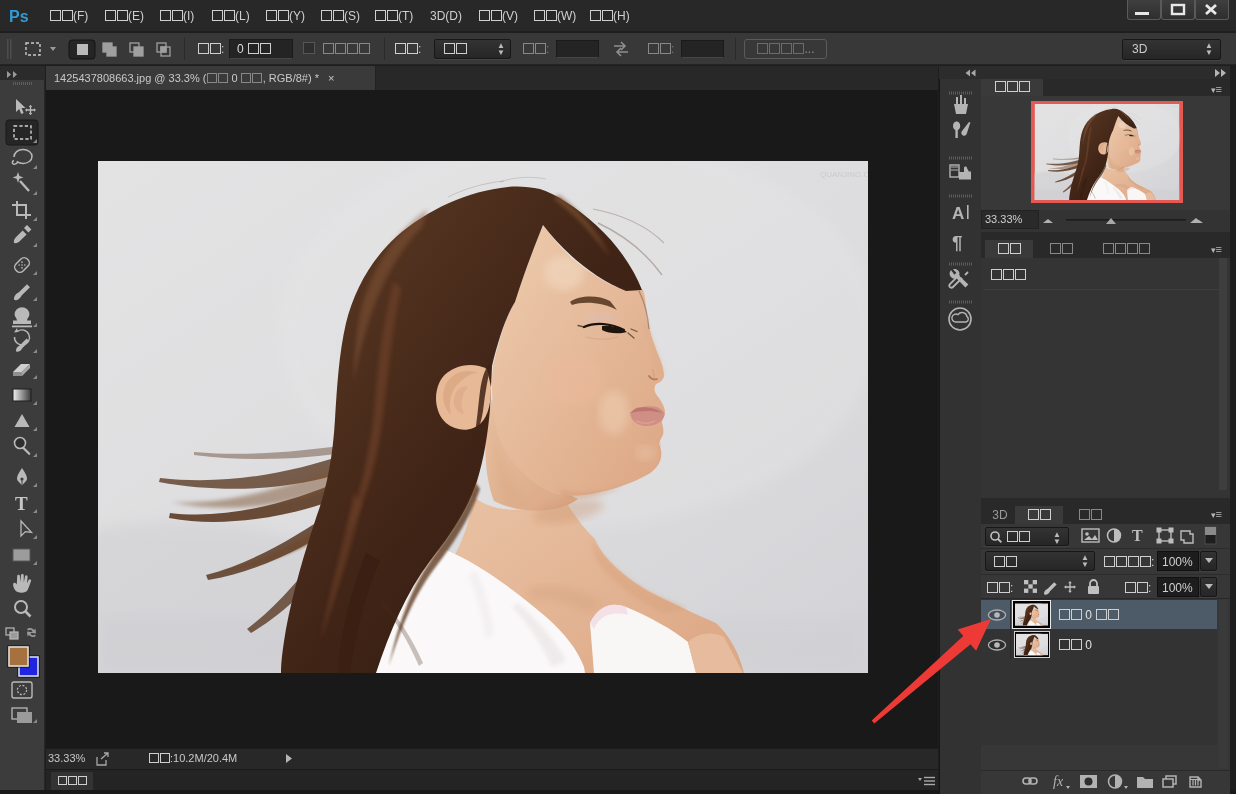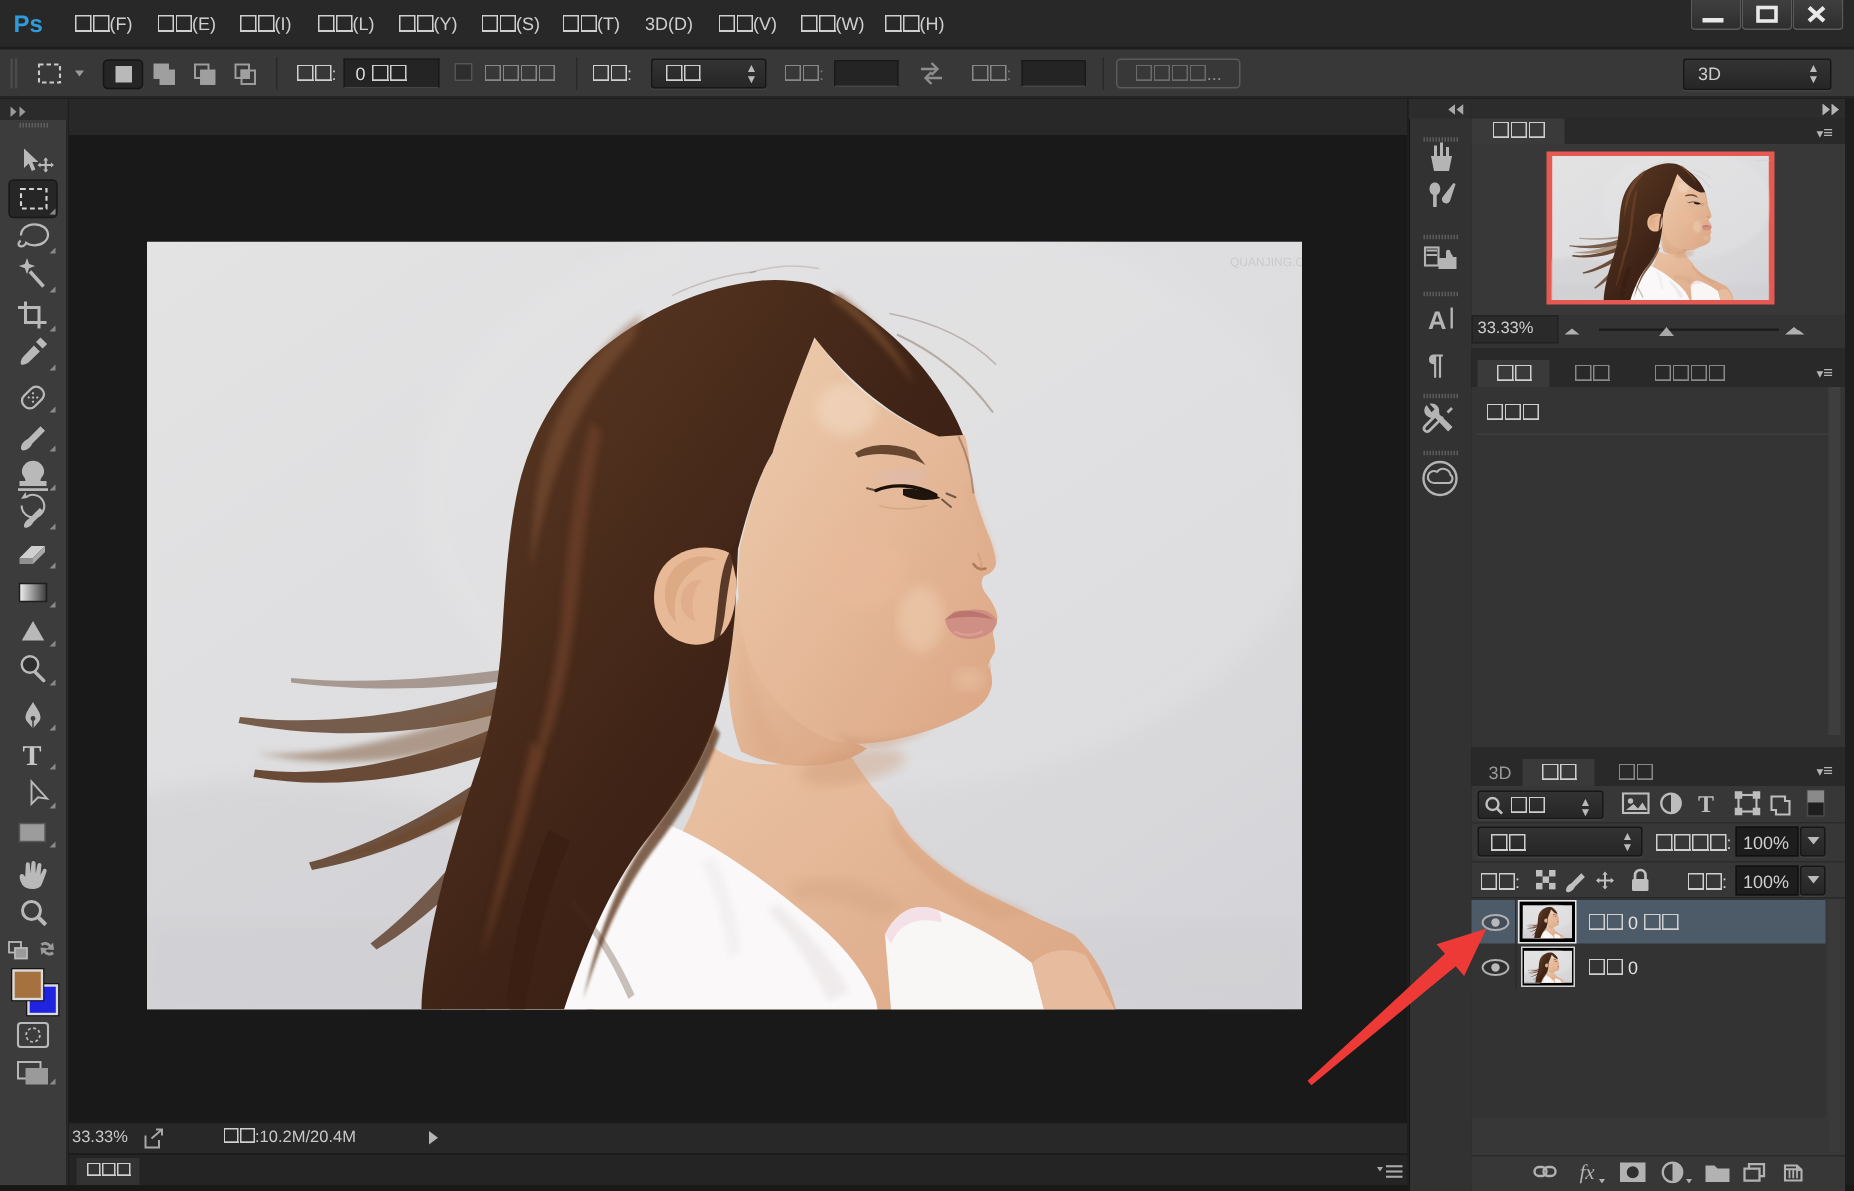--- a/index.html
+++ b/index.html
@@ -231,20 +231,21 @@
     <rect x="12" y="616" width="20" height="16" rx="2" fill="none" stroke-width="1.4"></rect>
     <circle cx="22" cy="624" r="4.6" fill="none" stroke-width="1.2" stroke-dasharray="2 1.6"></circle>
 
     <rect x="12" y="642" width="15" height="11" fill="none" stroke-width="1.3"></rect>
     <rect x="17" y="646" width="15" height="11" fill="#9a9a9a" stroke="none"></rect>
     <path d="M33,657 h4 v-4 z" stroke="none" fill="#8a8a8a"></path>
    </g>
   </svg>
 
   <div class="abs" id="tabbar"></div>
+  <div class="abs" id="doctab">1425437808663.jpg @ 33.3% (<i class="g s d"></i><i class="g s d"></i> 0 <i class="g s d"></i><i class="g s d"></i>, RGB/8#) *&nbsp;&nbsp;&nbsp;×</div>
   <div class="abs" id="canvas"></div>
 
   <svg class="abs" style="left:98px;top:161px" width="770" height="512" viewBox="0 0 770 512" id="photosvg">
    <defs>
     <linearGradient id="bgG" x1="0" y1="0" x2="1" y2="1">
       <stop offset="0" stop-color="#e3e3e4"></stop>
           <stop offset="0.55" stop-color="#dddddf"></stop>
           <stop offset="1" stop-color="#d3d3d7"></stop>
     </linearGradient>
     <linearGradient id="hairG" x1="0" y1="0" x2="1" y2="1">

